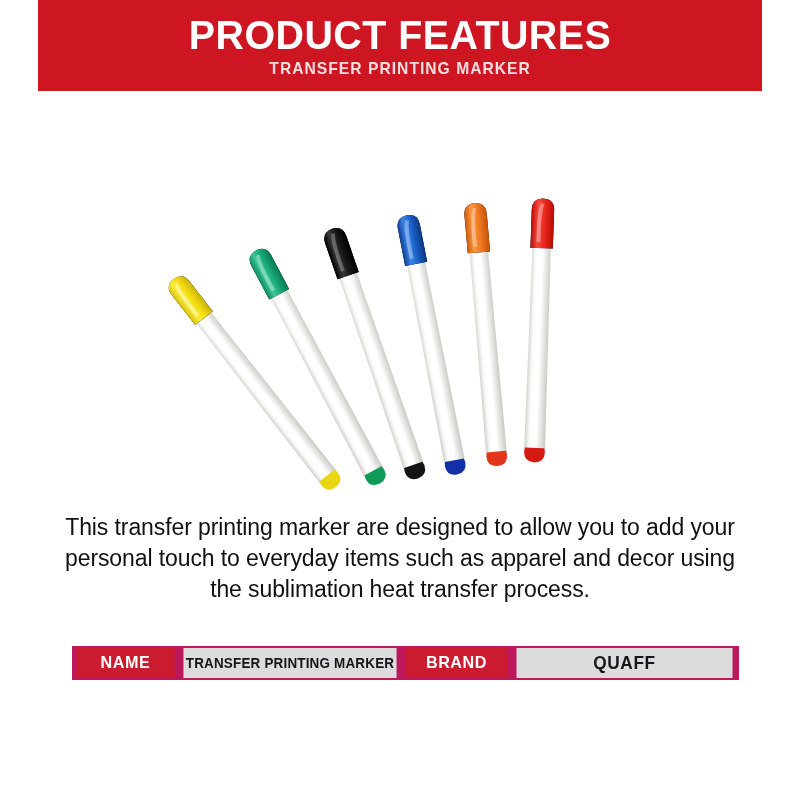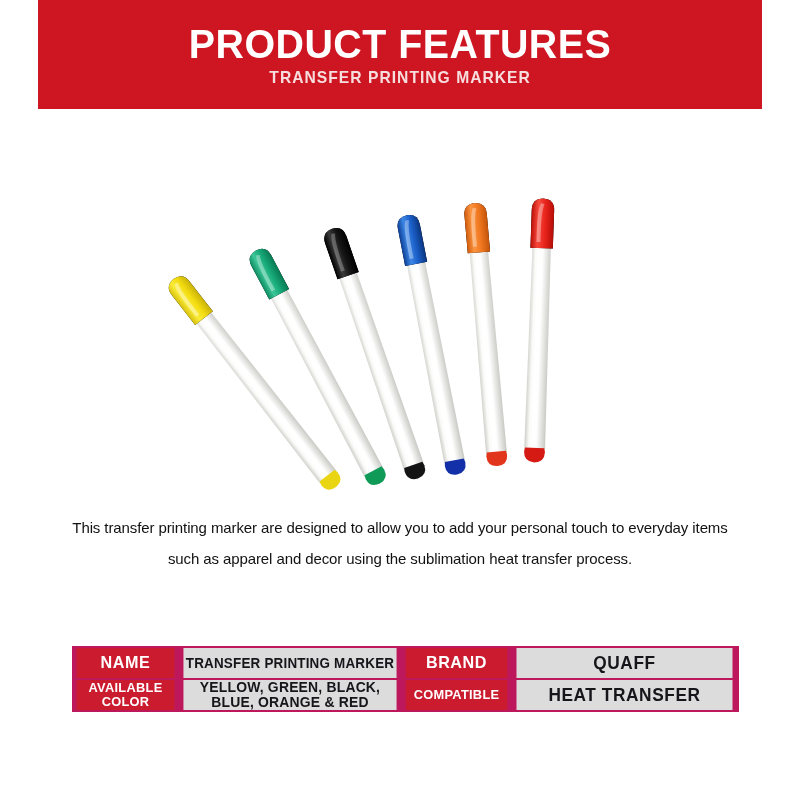--- a/index.html
+++ b/index.html
@@ -15,21 +15,21 @@
     font-family: "Liberation Sans", sans-serif;
     -webkit-font-smoothing: antialiased;
   }
 
   
   .banner {
     position: absolute;
     left: 38px;
     top: 0px;
     width: 724px;
-    height: 109px;
+    height: 91px;
     background: #ce1622;
     display: flex;
     flex-direction: column;
     align-items: center;
     justify-content: center;
     box-sizing: border-box;
   }
   .banner-title {
     color: #ffffff;
     font-family: "Liberation Sans Narrow", "Liberation Sans", sans-serif;
@@ -64,21 +64,21 @@
 
   
   .description {
     position: absolute;
     left: 60px;
     top: 512px;
     width: 680px;
     text-align: center;
     color: #111111;
     font-family: "Liberation Sans", sans-serif;
-    font-size: 15px;
+    font-size: 23px;
     line-height: 31px;
     letter-spacing: -0.1px;
   }
 
   
   .spec-table {
     position: absolute;
     left: 72px;
     top: 646px;
     width: 665px;
@@ -255,26 +255,14 @@
 <div class="description">This transfer printing marker are designed to allow you to add your personal touch to everyday items such as apparel and decor using the sublimation heat transfer process.</div>
 
 <table class="spec-table">
   <tbody>
     <tr>
       <td class="lbl col-a">NAME</td>
       <td class="val col-b">TRANSFER PRINTING MARKER</td>
       <td class="lbl col-c">BRAND</td>
       <td class="val big col-d">QUAFF</td>
     </tr>
-    <tr>
-      <td class="lbl small col-a">
-        <span>AVAILABLE</span><br>
-        <span>COLOR</span>
-      </td>
-      <td class="val multiline col-b">
-        <span>YELLOW, GREEN, BLACK,</span><br>
-        <span>BLUE, ORANGE &amp; RED</span>
-      </td>
-      <td class="lbl small col-c">COMPATIBLE</td>
-      <td class="val big col-d">HEAT TRANSFER</td>
-    </tr>
   </tbody>
 </table>
 
 </body></html>

